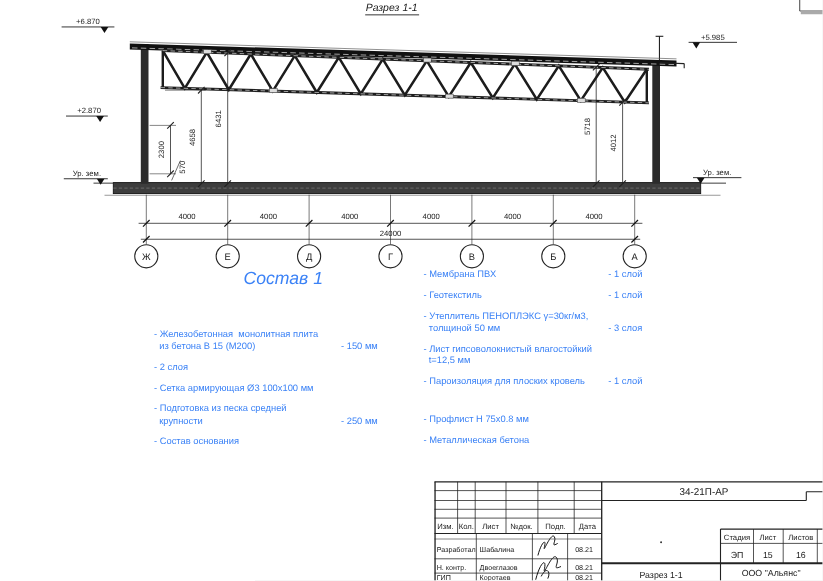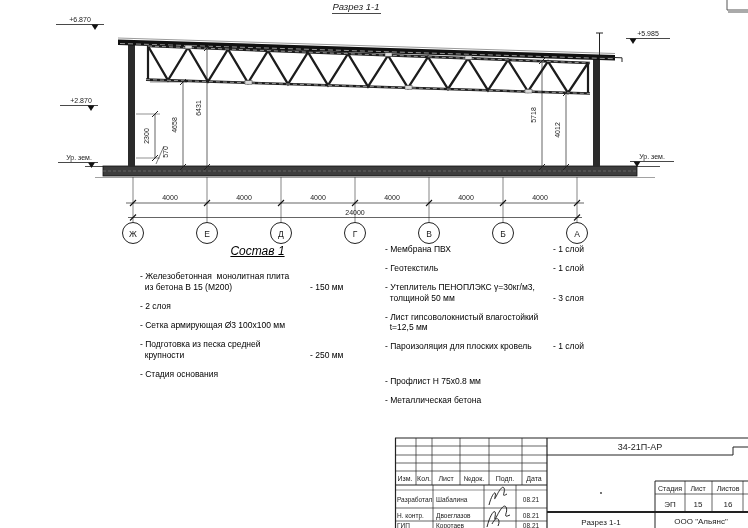--- a/index.html
+++ b/index.html
@@ -1,24 +1,24 @@
 <!DOCTYPE html>
 <html><head>
 <meta charset="utf-8">
 <style>
   html,body{margin:0;padding:0;background:#e8e8e8;}
   .sheet{position:relative;width:748px;height:528px;background:#ffffff;overflow:hidden;
-         font-family:"Liberation Sans",sans-serif;color:#000000;}
+         font-family:"Liberation Sans",sans-serif;color:#3b82f6;}
   svg text{font-family:"Liberation Sans",sans-serif;fill:#1a1a1a;}
   .dim{font-size:7px;}
   .elev{font-size:7px;}
   .axisletter{font-size:8.5px;}
   .sectitle{font-size:9.5px;font-style:italic;}
   .list{position:absolute;font-size:8.5px;line-height:1.28;}
-  .list .hd{font-size:12px;font-style:italic;text-decoration:underline;margin-bottom:12px;}
+  .list .hd{font-size:16px;font-style:italic;margin-bottom:34px;}
   #sostav1{left:140px;top:244px;width:235px;}
   #sostav1 .hd{text-align:center;}
   #sostav2{left:385px;top:244px;width:215px;}
   .row{display:grid;align-items:end;margin-bottom:8px;}
   #sostav1 .row{grid-template-columns:170px 1fr;}
   #sostav2 .row{grid-template-columns:168px 1fr;}
   .itxt{white-space:pre-wrap;}
   .ival{white-space:nowrap;}
   .stampsvg{position:absolute;left:393px;top:436px;}
   .stamp-t{font-size:6.5px;}
@@ -207,21 +207,21 @@
     <div class="row">
         <div class="itxt">- Сетка армирующая Ø3 100х100 мм</div>
         <div class="ival"></div>
       </div>
     <div class="row">
         <div class="itxt">- Подготовка из песка средней
   крупности</div>
         <div class="ival">- 250 мм</div>
       </div>
     <div class="row">
-        <div class="itxt">- Стадия основания</div>
+        <div class="itxt">- Состав основания</div>
         <div class="ival"></div>
       </div>
   </div>
 
   <div class="list" id="sostav2">
     <div class="row">
         <div class="itxt">- Мембрана ПВХ</div>
         <div class="ival">- 1 слой</div>
       </div>
     <div class="row">

